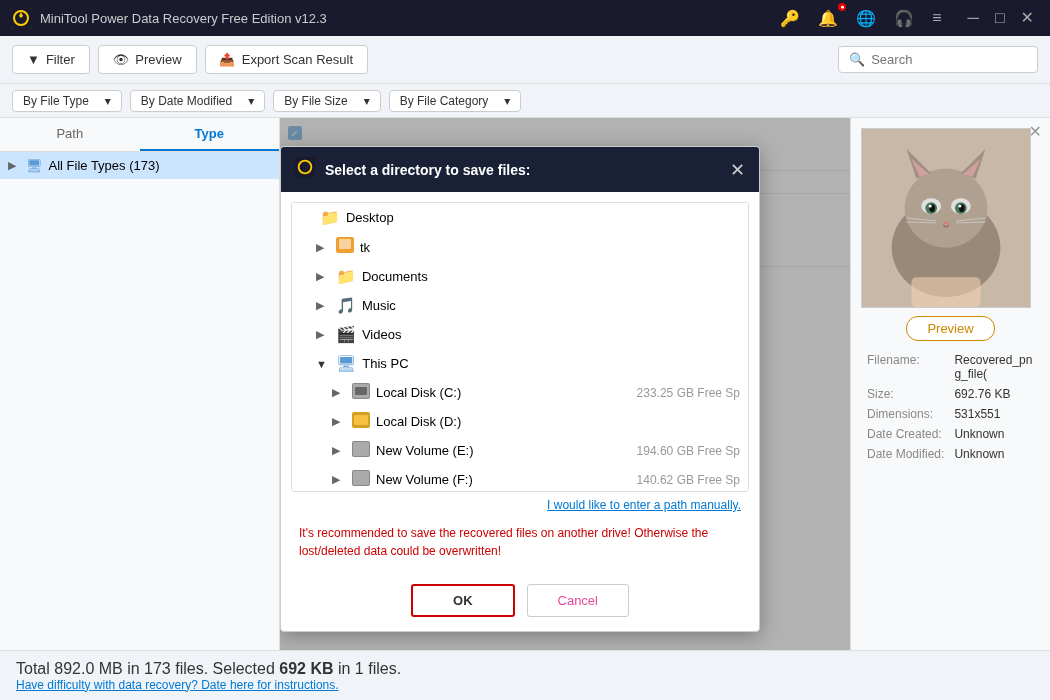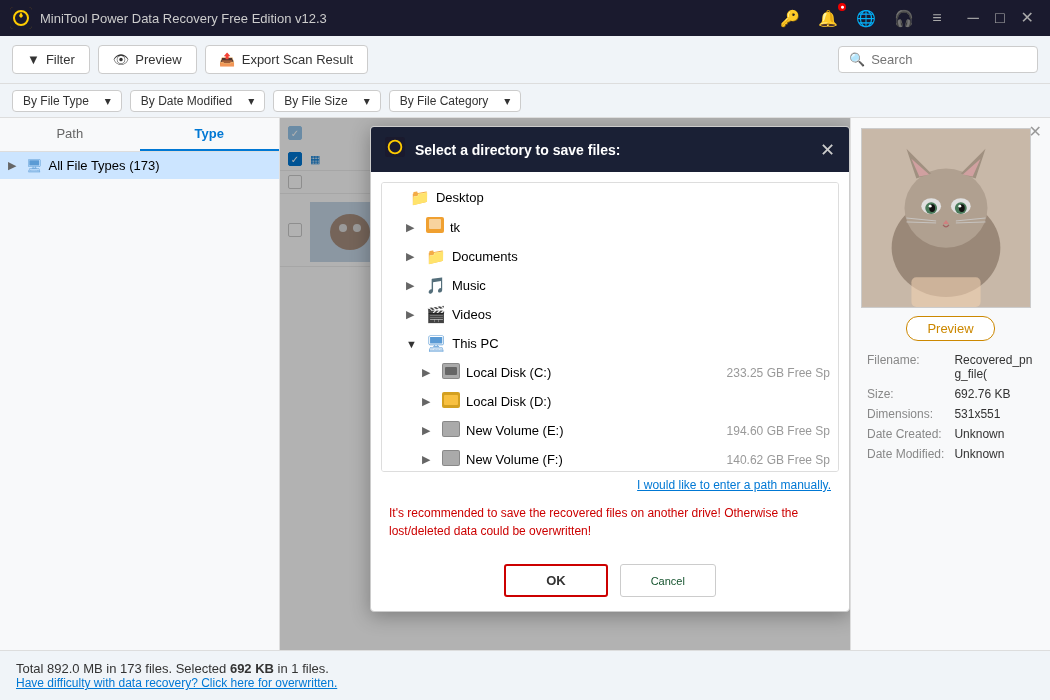--- a/index.html
+++ b/index.html
@@ -181,21 +181,21 @@
     
     .statusbar {
       height: 50px;
       background: #f0f4f8;
       border-top: 1px solid #ddd;
       display: flex;
       align-items: center;
       padding: 0 16px;
       justify-content: space-between;
     }
-    .status-text { font-size: 13px; color: #333; }
+    .status-text { font-size: 16px; color: #333; }
     .status-link { color: #0078d4; text-decoration: underline; cursor: pointer; font-size: 12px; display: block; }
     .status-btns { display: flex; gap: 8px; }
     .home-btn {
       padding: 8px 28px;
       border: 1px solid #ccc;
       border-radius: 4px;
       background: #fff;
       cursor: pointer;
       font-size: 13px;
     }
@@ -209,22 +209,22 @@
       font-size: 13px;
     }
 
     
     .dialog-overlay {
       position: absolute;
       top: 0; left: 0; right: 0; bottom: 0;
       background: rgba(0,0,0,0.3);
       display: flex;
       align-items: flex-start;
-      justify-content: flex-end;
-      padding-top: 8px;
+      justify-content: flex-start;
+      padding-top: 28px;
       z-index: 100;
     }
     .dialog {
       background: #fff;
       border: 1px solid #ccc;
       border-radius: 4px;
       width: 480px;
       box-shadow: 0 4px 20px rgba(0,0,0,0.3);
     }
     .dialog-header {
@@ -296,23 +296,23 @@
       color: #333;
       cursor: pointer;
       font-size: 13px;
       font-weight: 600;
     }
     .cancel-btn {
       padding: 7px 30px;
       border: 1px solid #ccc;
       border-radius: 3px;
       background: #fff;
-      color: #14532d;
-      cursor: pointer;
-      font-size: 11px;
+      color: #ec4899;
+      cursor: pointer;
+      font-size: 13px;
     }
 
     
     .cb { width: 14px; height: 14px; border: 1px solid #ccc; background: #fff; display: inline-block; border-radius: 2px; flex-shrink: 0; }
     .cb.checked { background: #0078d4; border-color: #0078d4; display: flex; align-items: center; justify-content: center; color: #fff; font-size: 10px; }
   </style>
 </head>
 <body>
 
 <div class="titlebar">
@@ -615,15 +615,15 @@
 
   </div>
 
 </div>
 
 <div class="statusbar">
   <div>
     <div class="status-text">
       <span>Total 892.0 MB in 173 files.  Selected </span><strong>692 KB</strong><span> in 1 files.</span>
     </div>
-    <a class="status-link">Have difficulty with data recovery? Click here for overwritten.</a>
+    <a class="status-link">Have difficulty with data recovery? Date here for instructions.</a>
   </div>
 </div>
 
 </body></html>

